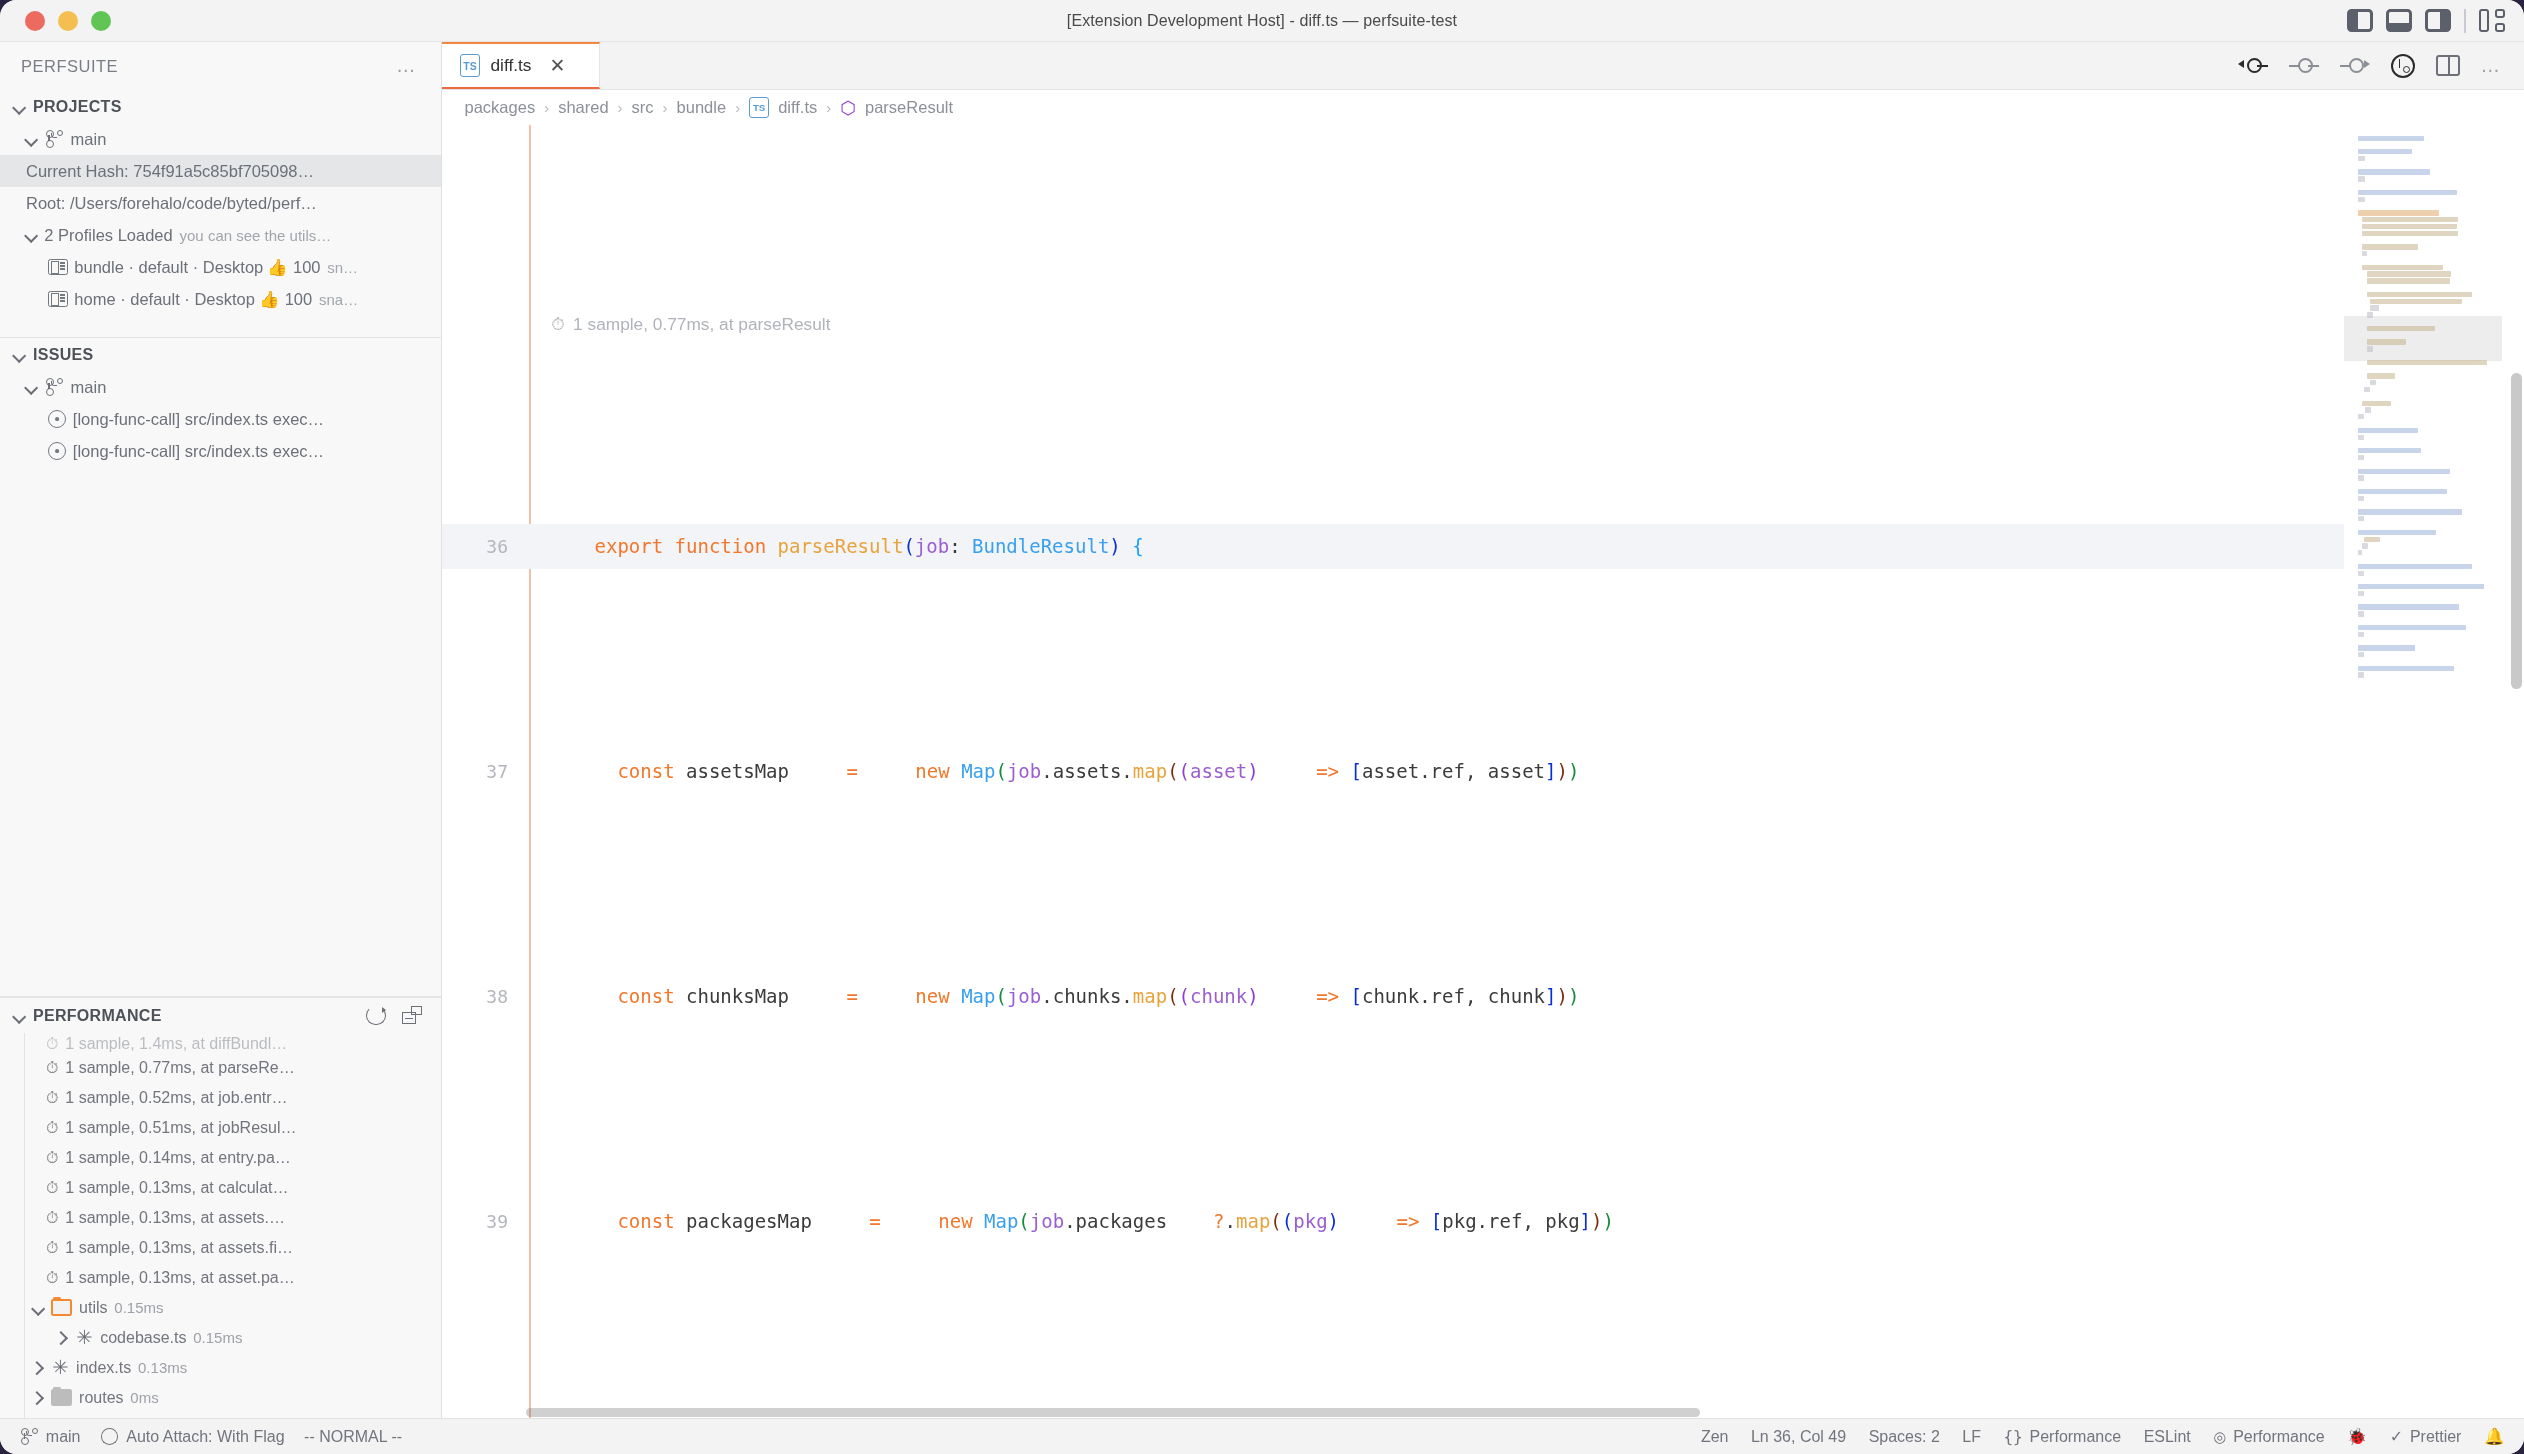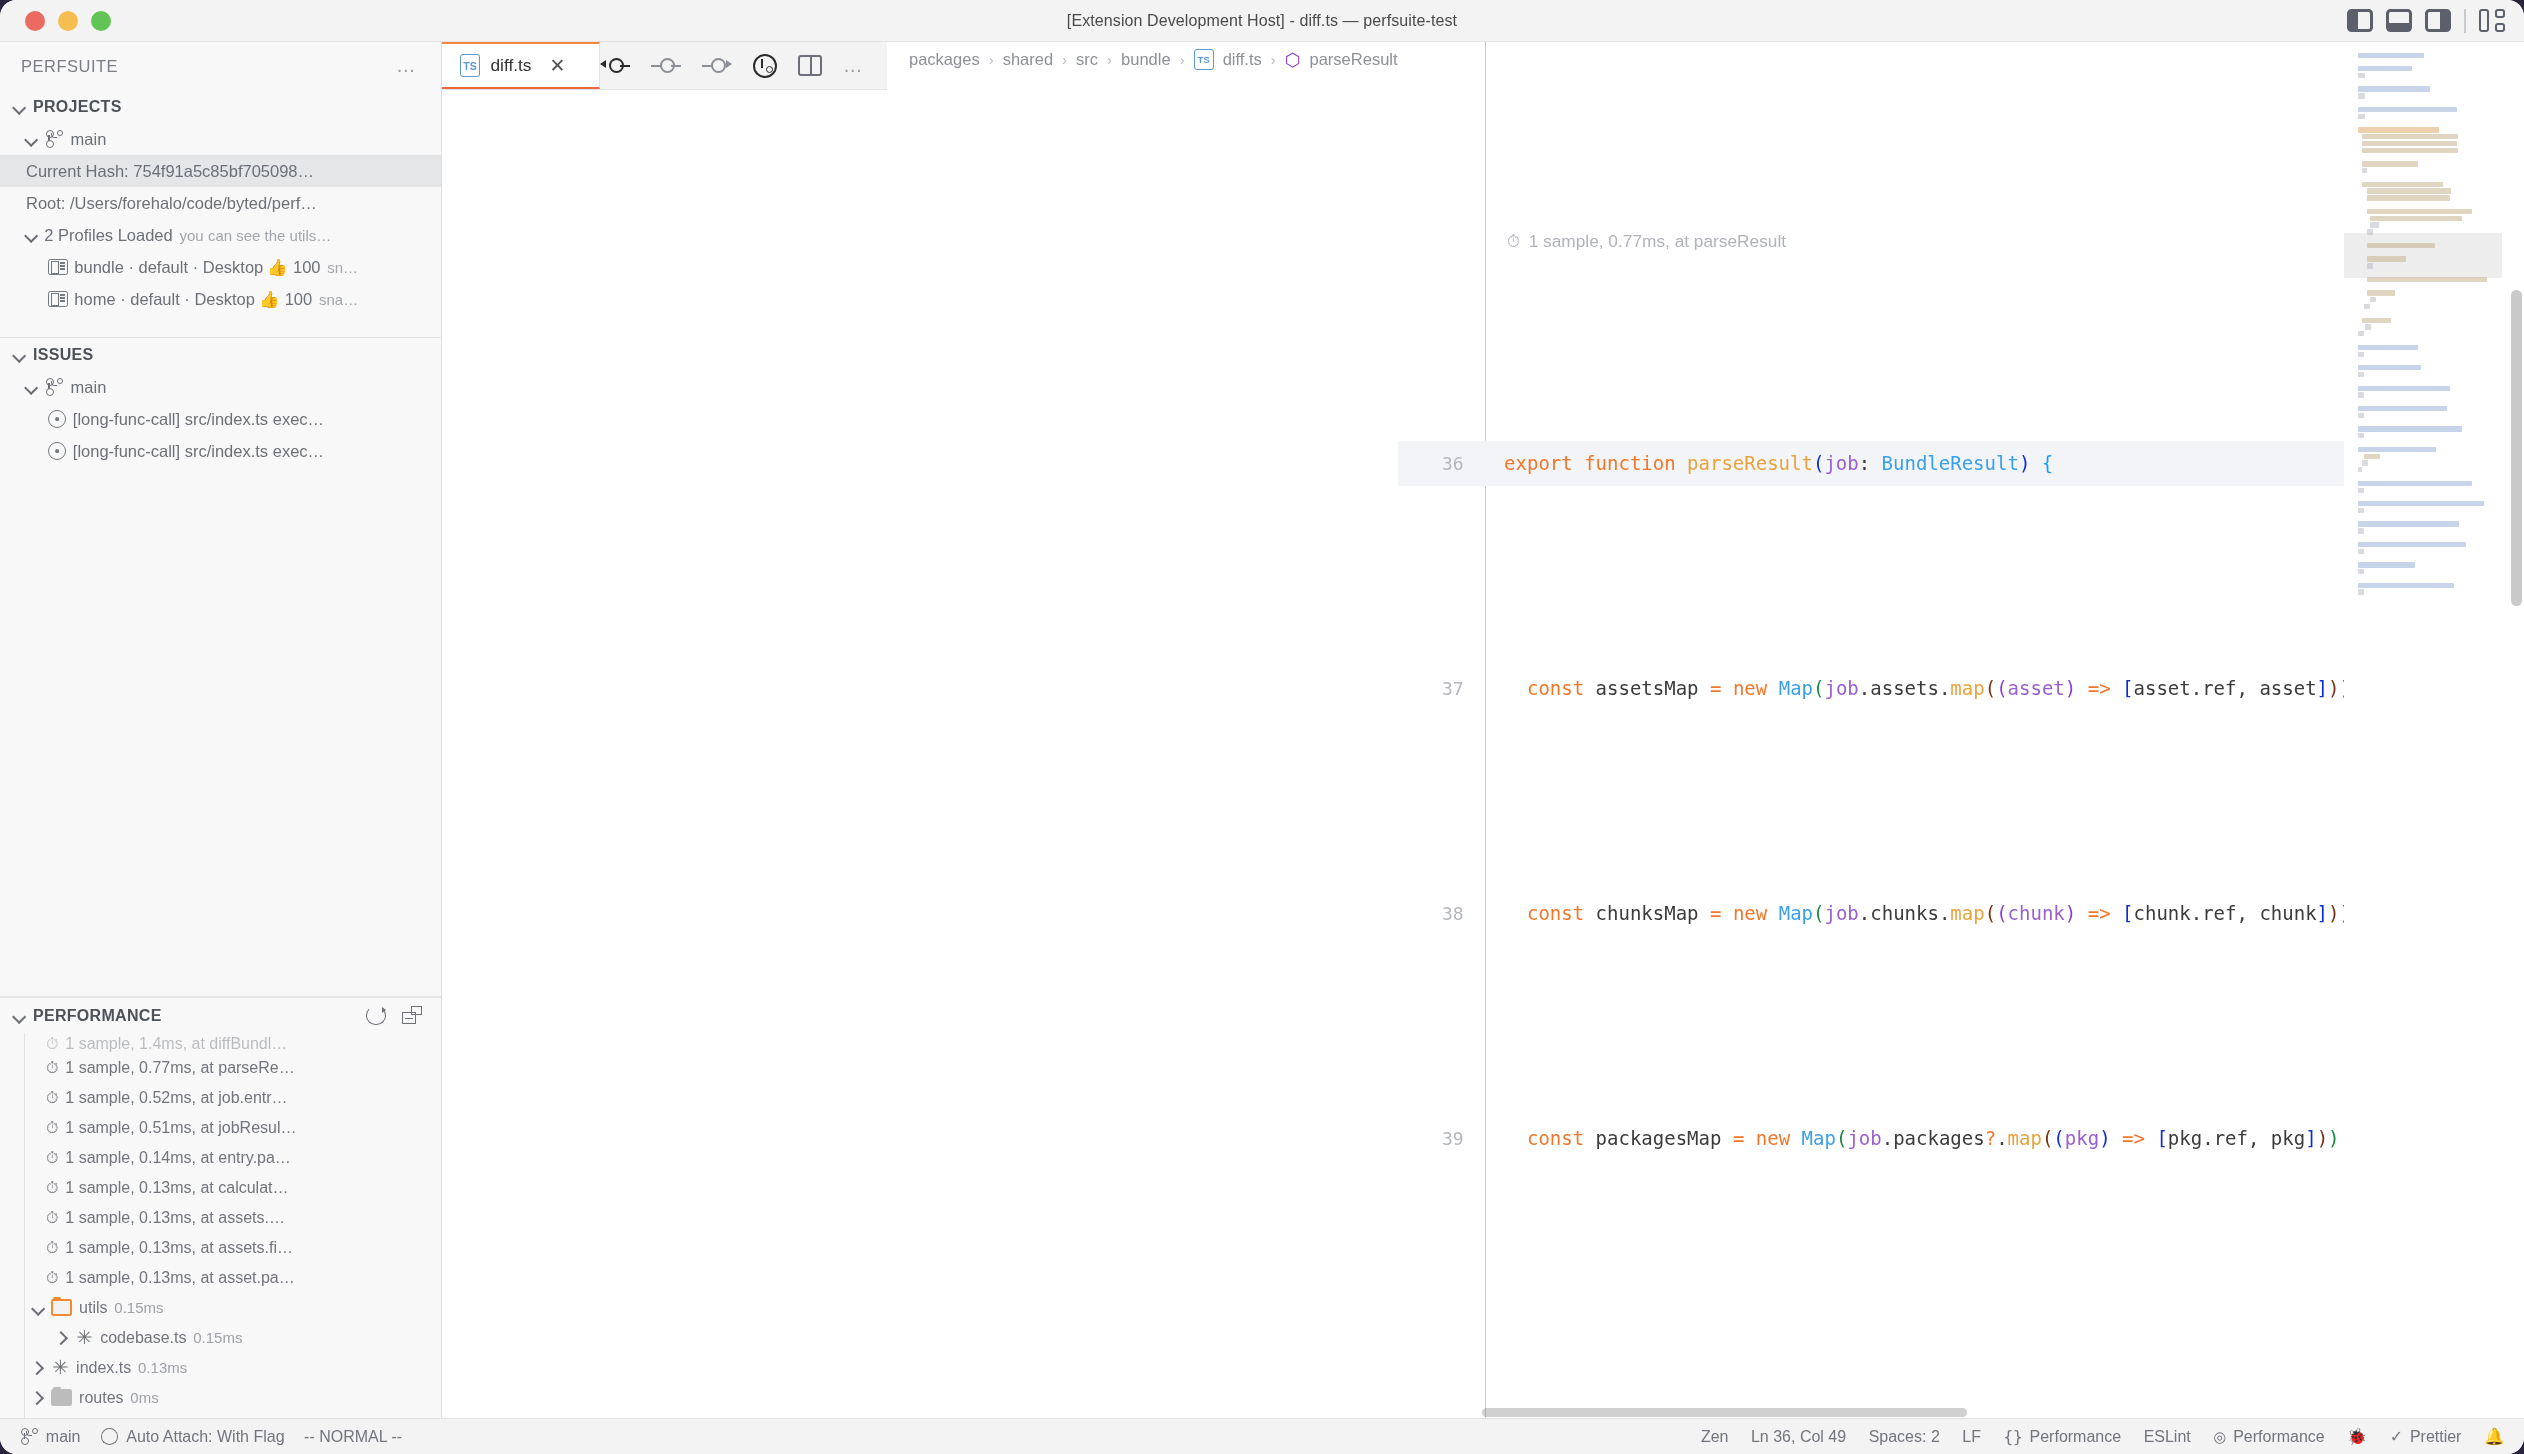--- a/index.html
+++ b/index.html
@@ -184,21 +184,21 @@
   .collapse-ic .c2 { right: 0; top: 0; width: 10.5px; height: 9px; }
   .collapse-ic .c3 { left: 3px; bottom: 4.5px; width: 7.5px; height: 0; border-width: 0 0 1.7px 0; }
   .perf-list { flex: 1; overflow: hidden; border-left: 1.5px solid #e3e3e3; margin-left: 24px; }
   .perf-row {
     display: flex; align-items: center; gap: 6.8px; height: 30px;
     font-size: 16px; color: #72757d; white-space: nowrap; padding-left: 21px;
   }
   .perf-row.clip-top { opacity: .45; height: 19.5px; overflow: hidden; align-items: flex-end; }
 
   
-  .editor-area { flex: 1; display: flex; flex-direction: row; min-width: 0; background: #ffffff; justify-content: flex-end; }
+  .editor-area { flex: 1; display: flex; flex-direction: column; min-width: 0; background: #ffffff; justify-content: flex-end; }
 
   .tabbar {
     height: 48px; flex: 0 0 48px; display: flex;
     background: #f3f3f3; border-bottom: 0.8px solid #e4e4e4; position: relative;
   }
   .tab {
     display: flex; align-items: center; gap: 10.5px;
     padding: 0 16.5px 0 18px; background: #ffffff;
     border-right: 0.8px solid #e4e4e4;
     border-top: 2.3px solid #f0883e;
@@ -272,21 +272,21 @@
   }
   .codetext { flex: 1; padding-left: 6px; overflow: hidden; }
 
   .lens {
     height: 39px; display: flex; align-items: center; gap: 8.3px;
     font-size: 17.3px; color: #b0b3b9; font-family: "Liberation Sans", sans-serif;
   }
   .lens .pad { width: 101px; flex: 0 0 auto; }
 
   
-  .kw  { color: #f2772b; }
+  .kw  { color: #f2772b; margin-left: 46px; }
   .fn  { color: #e8a33d; }
   .var { color: #3b3b3b; }
   .typ { color: #39a0ed; }
   .pun { color: #3b3b3b; }
   .obj { color: #9a5fd0; }
   .p1c { color: #15a0ff; }
   .p2c { color: #0a2fd4; }
   .p3c { color: #8b3fd6; }
   .p4c { color: #178a3f; }
   .p5c { color: #7a3010; }

